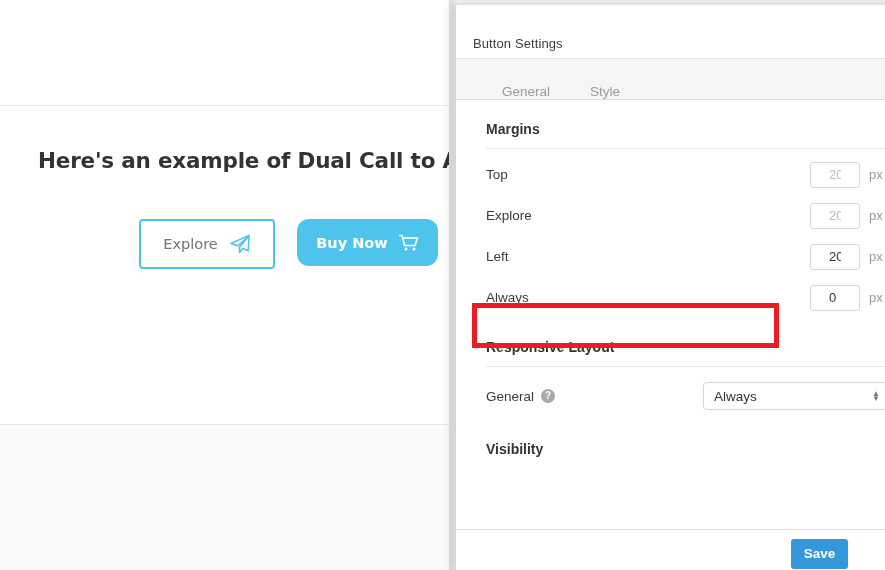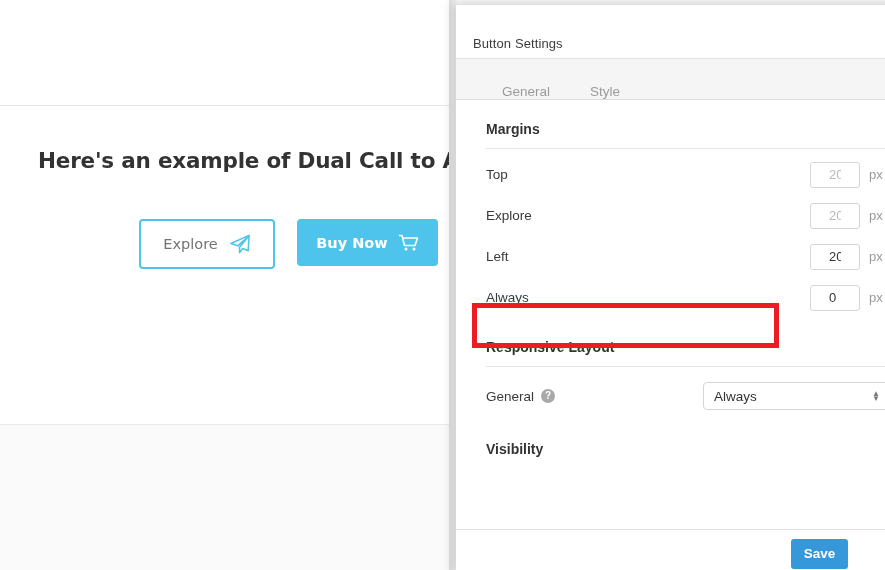--- a/index.html
+++ b/index.html
@@ -96,21 +96,21 @@
 
   .btn-buynow {
     display: flex;
     align-items: center;
     justify-content: center;
     gap: 11px;
     width: 141px;
     height: 47px;
     background: #4EC3EC;
     border: none;
-    border-radius: 4px;
+    border-radius: 12px;
     color: #ffffff;
     font-family: "DejaVu Sans", sans-serif;
     font-size: 14.5px;
     font-weight: 700;
     cursor: pointer;
   }
 
   .btn-icon { display: inline-flex; align-items: center; }
 
   

